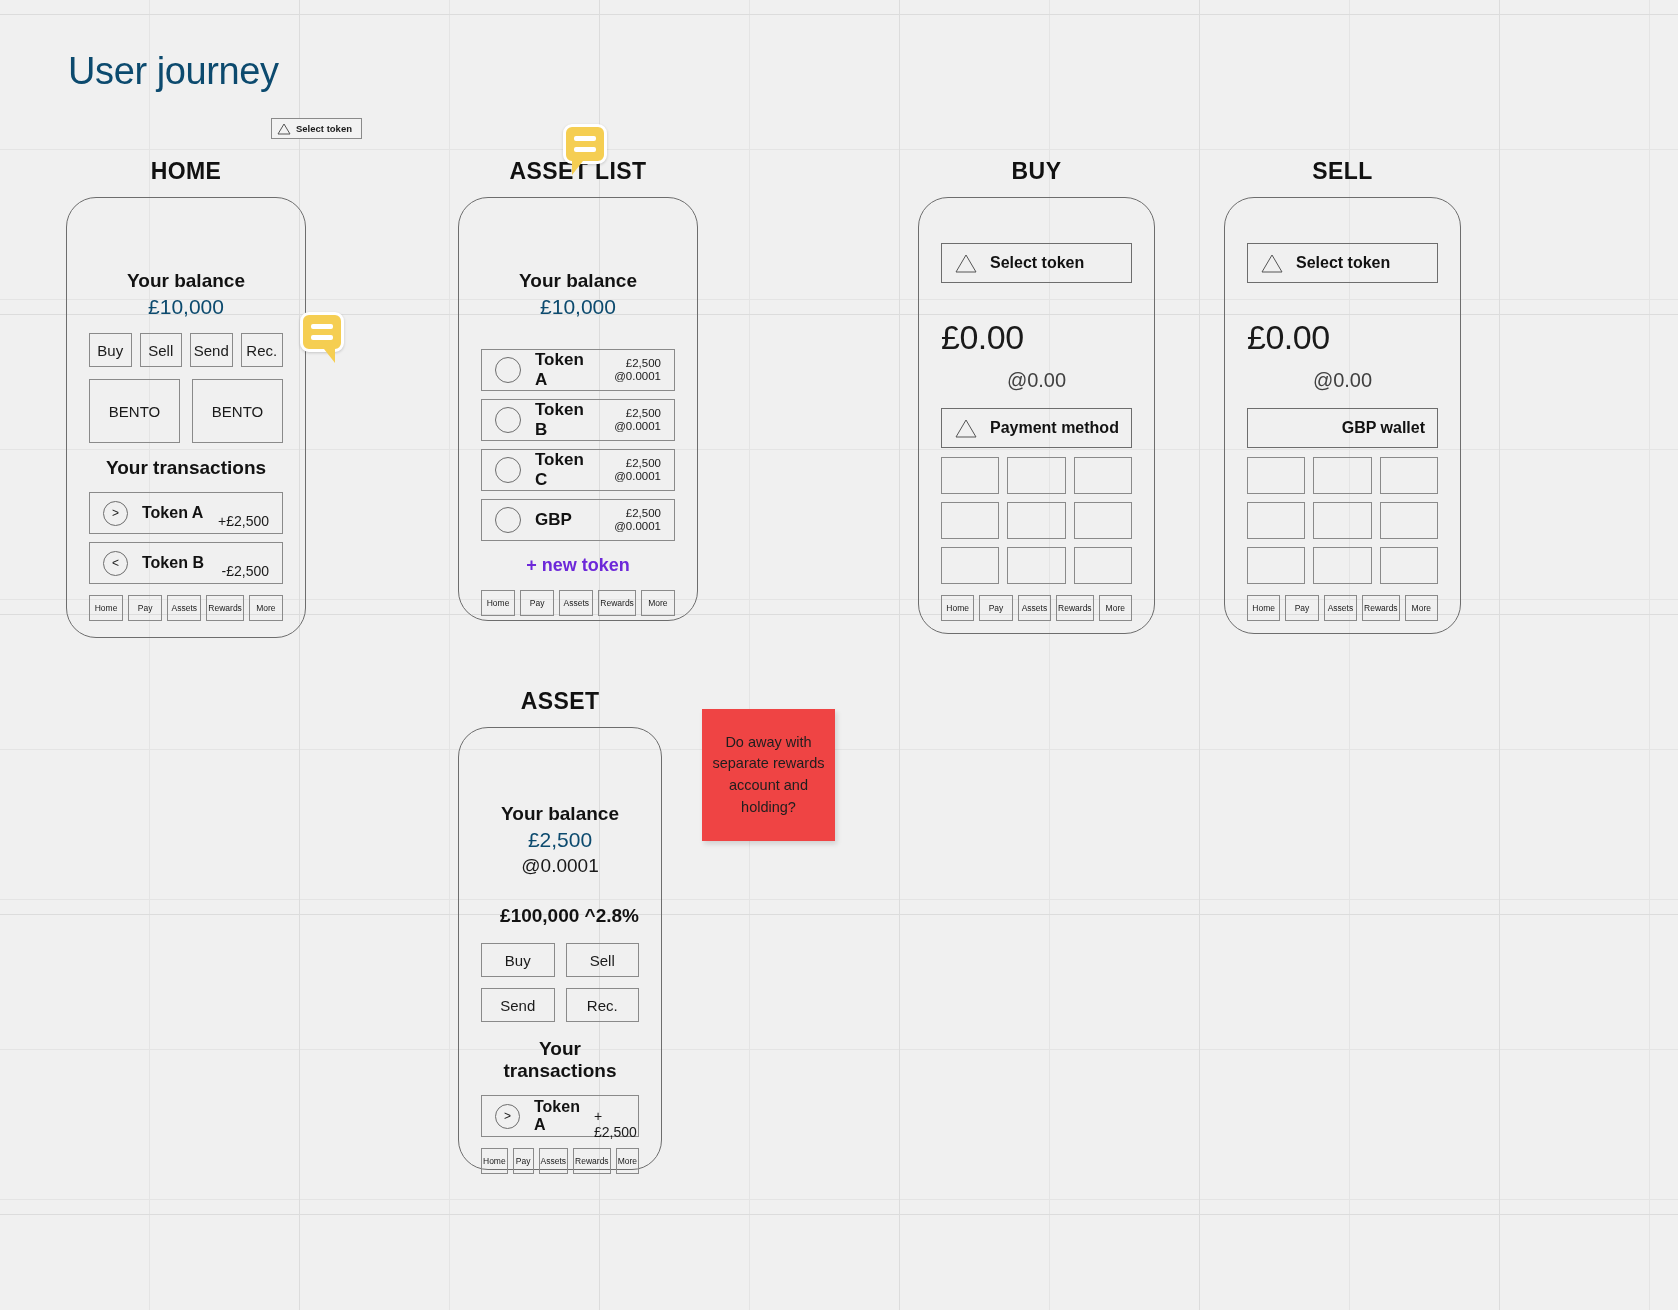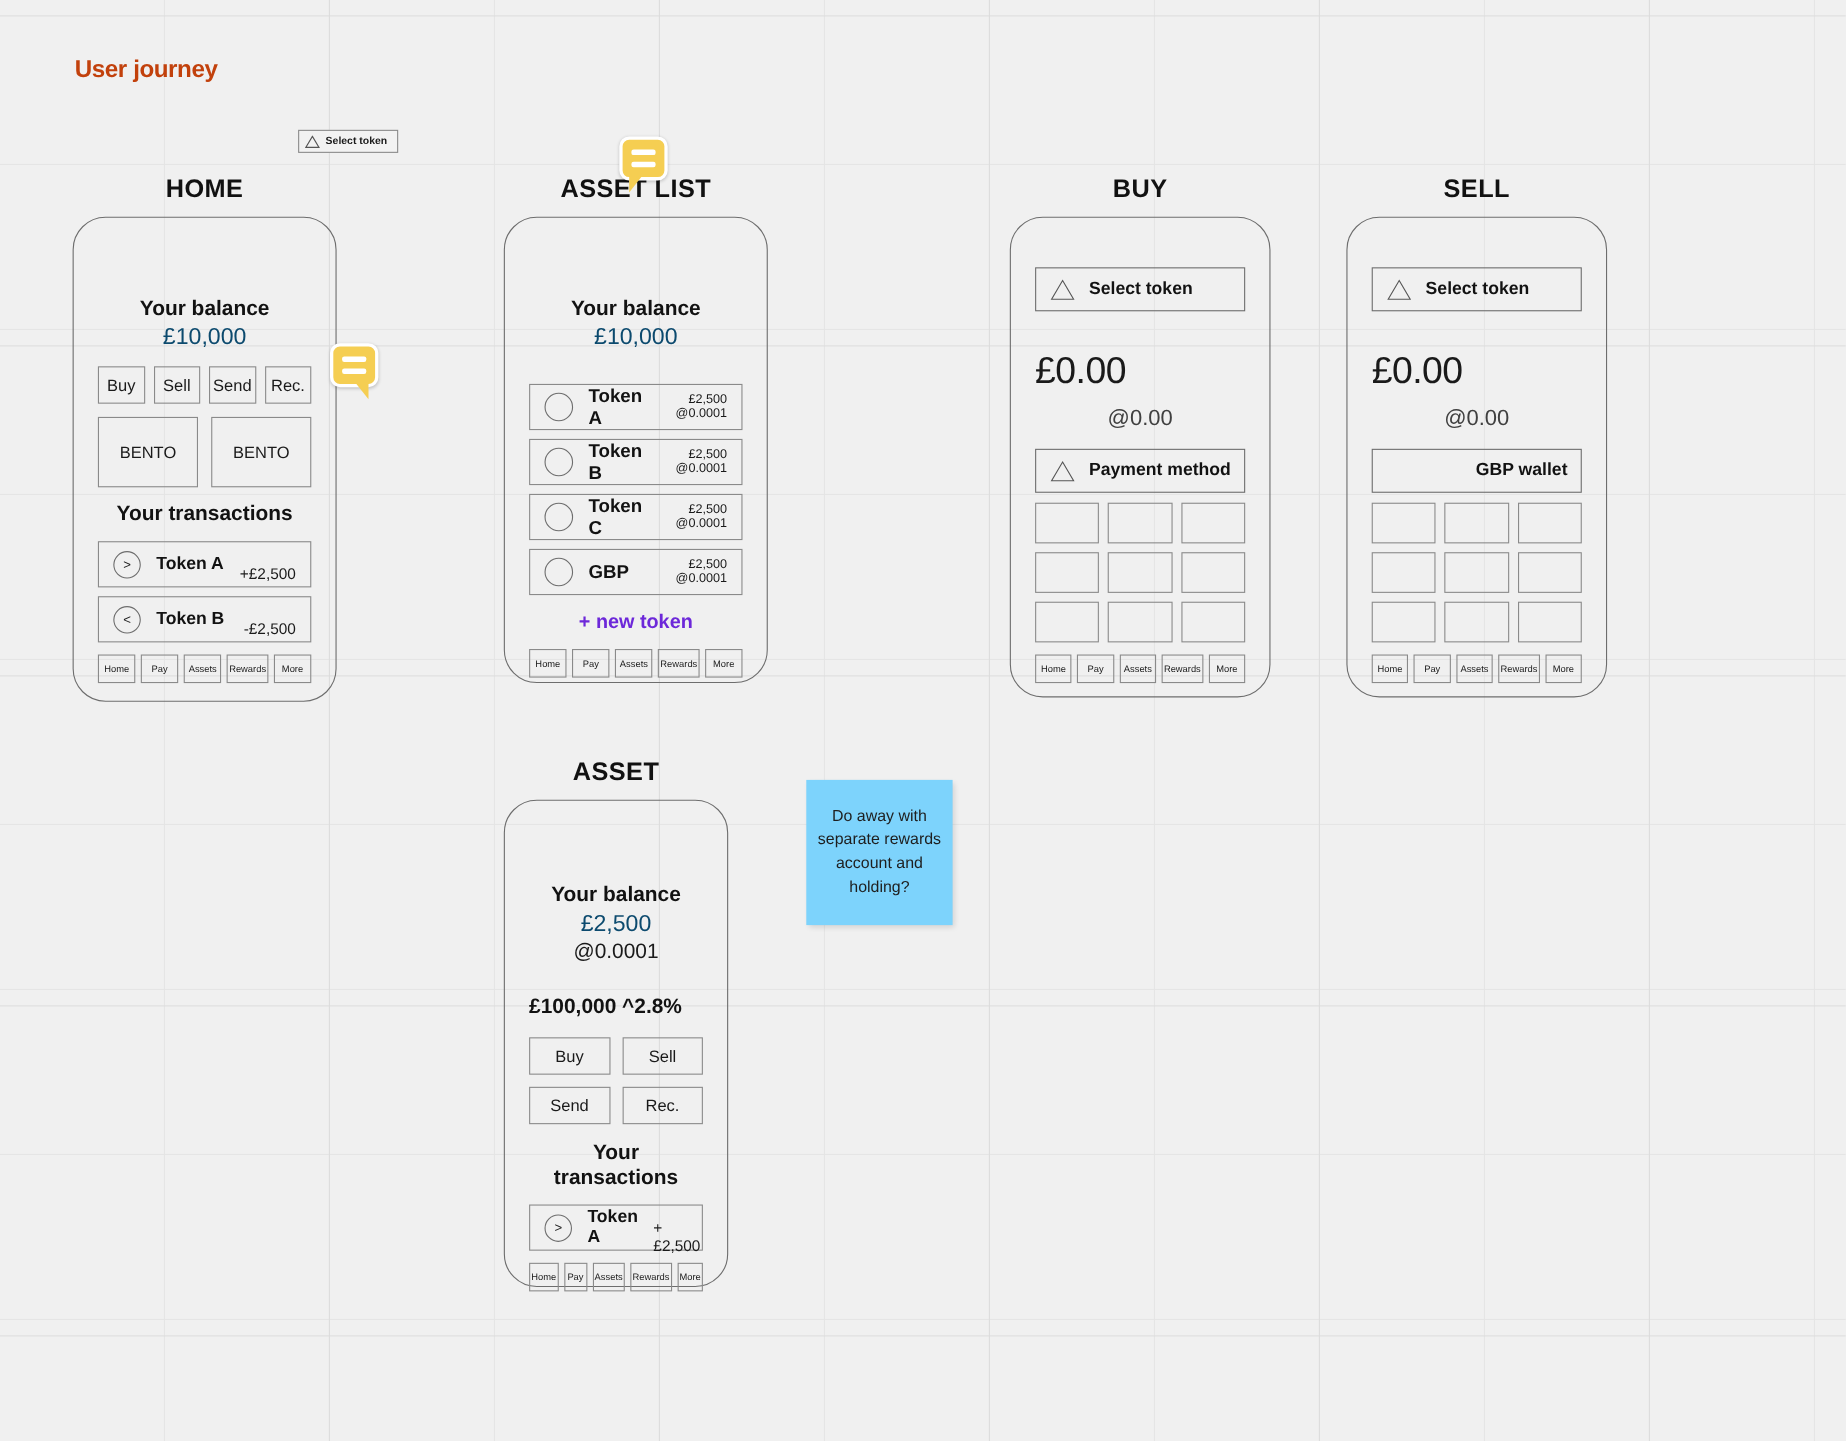--- a/index.html
+++ b/index.html
@@ -38,24 +38,24 @@
     background-position: -1px 14px;
   }
 
   .layer { position: absolute; inset: 0; }
 
   
   #page-title {
     position: absolute;
     left: 68px;
     top: 50px;
-    font-size: 22px;
-    font-weight: bold;
+    font-size: 38px;
+    font-weight: normal;
     letter-spacing: -0.4px;
-    color: #c2410c;
+    color: #0c4a6e;
   }
 
   
   #loose-chip {
     position: absolute;
     left: 271px;
     top: 118px;
     width: 91px;
     height: 21px;
     border: 1px solid #8a8a8a;
@@ -202,21 +202,21 @@
     flex: 1; height: 26px;
     border: 1px solid #8a8a8a;
     display: flex; align-items: center; justify-content: center;
     text-align: center;
     font-size: 8.5px; line-height: 1.05; color: #1a1a1a;
     padding: 1px;
   }
 
   
   .price-change {
-    text-align: left; font-size: 19px; font-weight: bold; color: #121212;
+    text-align: right; font-size: 19px; font-weight: bold; color: #121212;
   }
   .grid2 { display: grid; grid-template-columns: 1fr 1fr; gap: 11px; }
   .g2btn {
     height: 34px; border: 1px solid #8a8a8a;
     display: flex; align-items: center; justify-content: center;
     font-size: 15px; color: #1a1a1a;
   }
 
   
   .bubble {
@@ -241,23 +241,23 @@
   }
   .bubble.tail-left::after {
     left: auto; right: 6px;
     border-left: none;
     border-right: 11px solid #f5ce52;
   }
 
   
   #sticky {
     position: absolute;
-    left: 733px; top: 709px;
+    left: 702px; top: 709px;
     width: 133px; height: 132px;
-    background: #7dd3fc;
+    background: #ef4444;
     box-shadow: 2px 3px 5px rgba(0,0,0,0.13);
     display: flex; align-items: center; justify-content: center;
     padding: 8px 10px;
   }
   #sticky .note-text {
     font-size: 14.5px;
     line-height: 1.5;
     text-align: center;
     color: #1e1e1e;
   }

